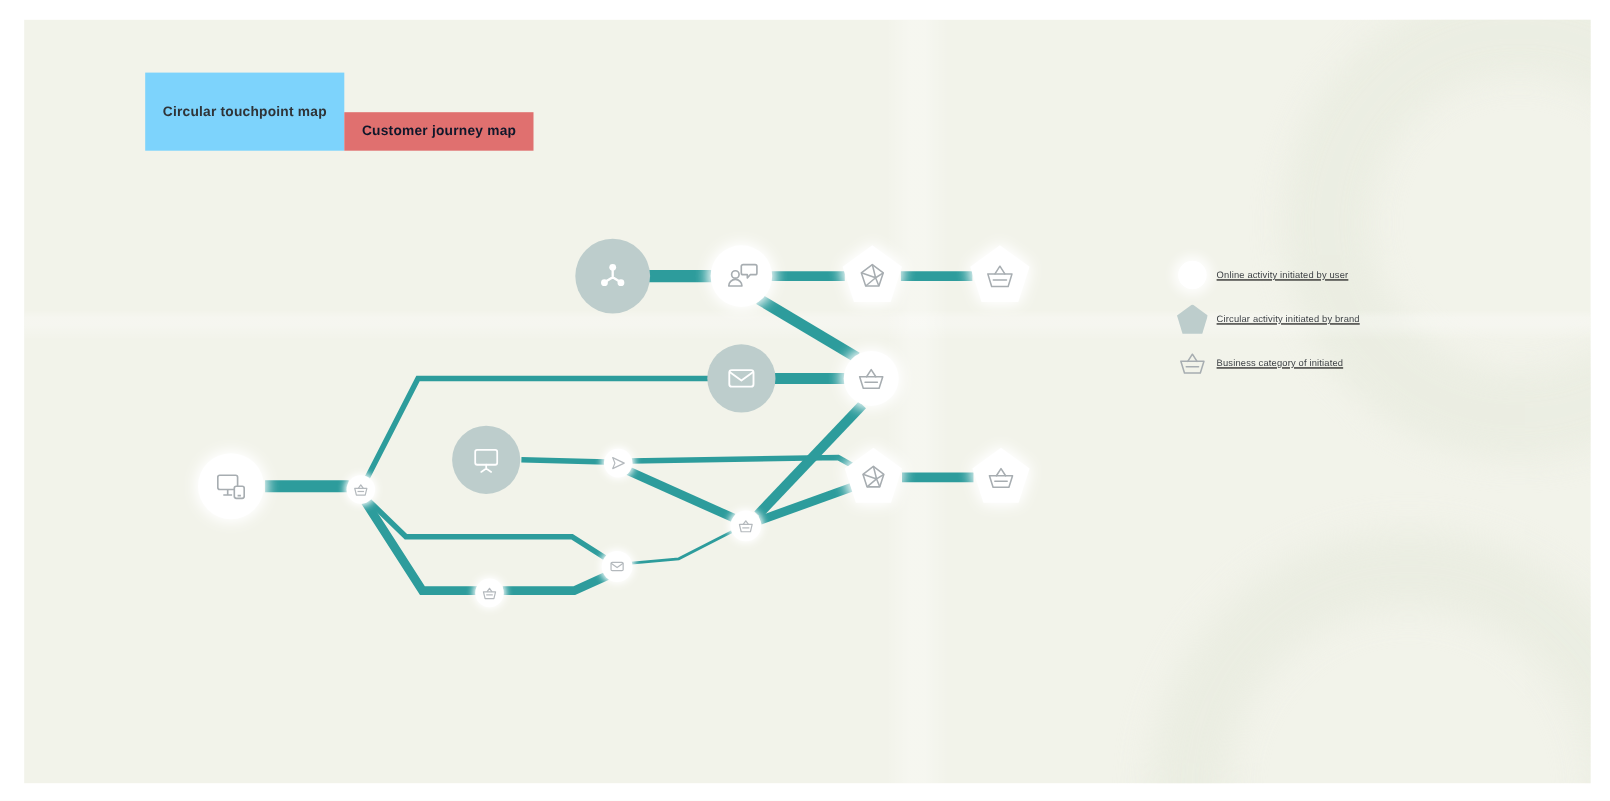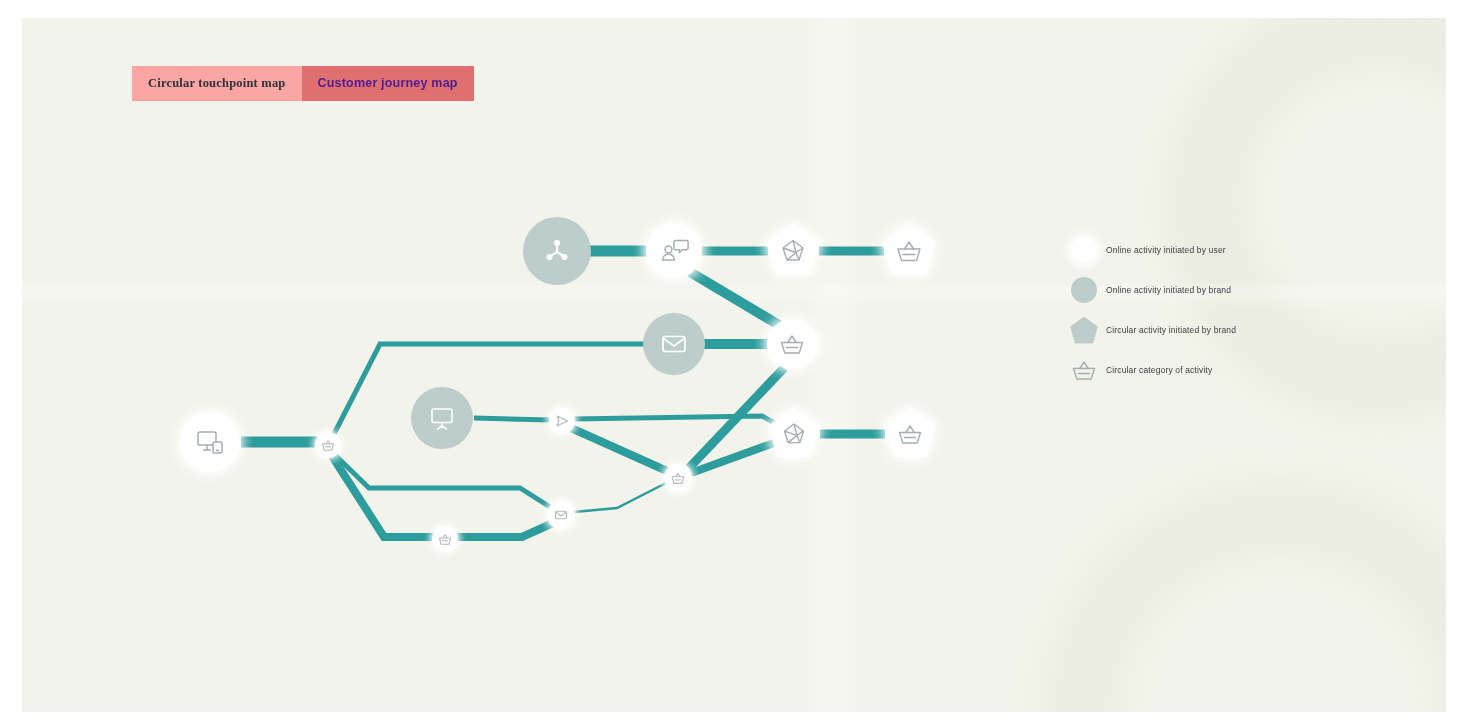--- a/index.html
+++ b/index.html
@@ -51,33 +51,34 @@
   .tab{
     font-size:12.5px;font-weight:bold;
     letter-spacing:.2px;
     padding:11px 16px;
     cursor:pointer;
     user-select:none;
     white-space:nowrap;
     line-height:1;
     display:flex;align-items:center;
   }
-  .tab.inactive{color:#2f3337;background:#fca5a5;font-family:Liberation Serif, serif;}
-  .tab.active{color:#4c1d95;background:#e0706f;}
+  .tab.inactive{color:#2f3337;background:#7dd3fc;}
+  .tab.active{color:#0f172a;background:#e0706f;margin-top:36px;}
 
   
   #graph{position:absolute;left:0;top:0;width:1424px;height:694px;z-index:3;}
 
   
   #legend{
     position:absolute;left:1040px;top:212px;width:320px;z-index:6;
   }
   .legend-row{
     display:flex;align-items:center;
     height:40px;
+    text-decoration:underline;
   }
   .legend-sym{
     width:44px;min-width:44px;height:40px;
     display:flex;align-items:center;justify-content:center;
   }
   .legend-label{
     font-size:8.5px;
     color:#3b3f43;
     letter-spacing:.15px;
     line-height:1.2;
@@ -296,43 +297,37 @@
 
   <div id="legend">
 
     <div class="legend-row">
       <div class="legend-sym">
         <div class="sym-circle white"></div>
       </div>
       <div class="legend-label">Online activity initiated by user</div>
     </div>
 
-    <div class="legend-row">
-      <div class="legend-sym">
-        <div class="sym-circle brand"></div>
-      </div>
-      <div class="legend-label">Online activity initiated by brand</div>
-    </div>
 
 
     <div class="legend-row">
       <div class="legend-sym">
         <div class="sym-pent brand"></div>
       </div>
       <div class="legend-label">Circular activity initiated by brand</div>
     </div>
 
     <div class="legend-row">
       <div class="legend-sym">
         <svg width="26" height="26" viewBox="0 0 26 26">
           <g stroke="#a7adb1" stroke-width="1.4" fill="none" stroke-linejoin="round" stroke-linecap="round" transform="translate(13,14)">
             <path d="M -10.5 -2.5 L 10.5 -2.5 L 7.2 8 L -7.2 8 Z"></path>
             <path d="M -4.2 -2.5 L 0 -9 L 4.2 -2.5"></path>
             <path d="M -5.6 2.5 L 5.6 2.5"></path>
           </g>
         </svg>
       </div>
-      <div class="legend-label">Circular category of activity</div>
+      <div class="legend-label">Business category of initiated</div>
     </div>
 
   </div>
 
 </div>
 
 </body></html>

